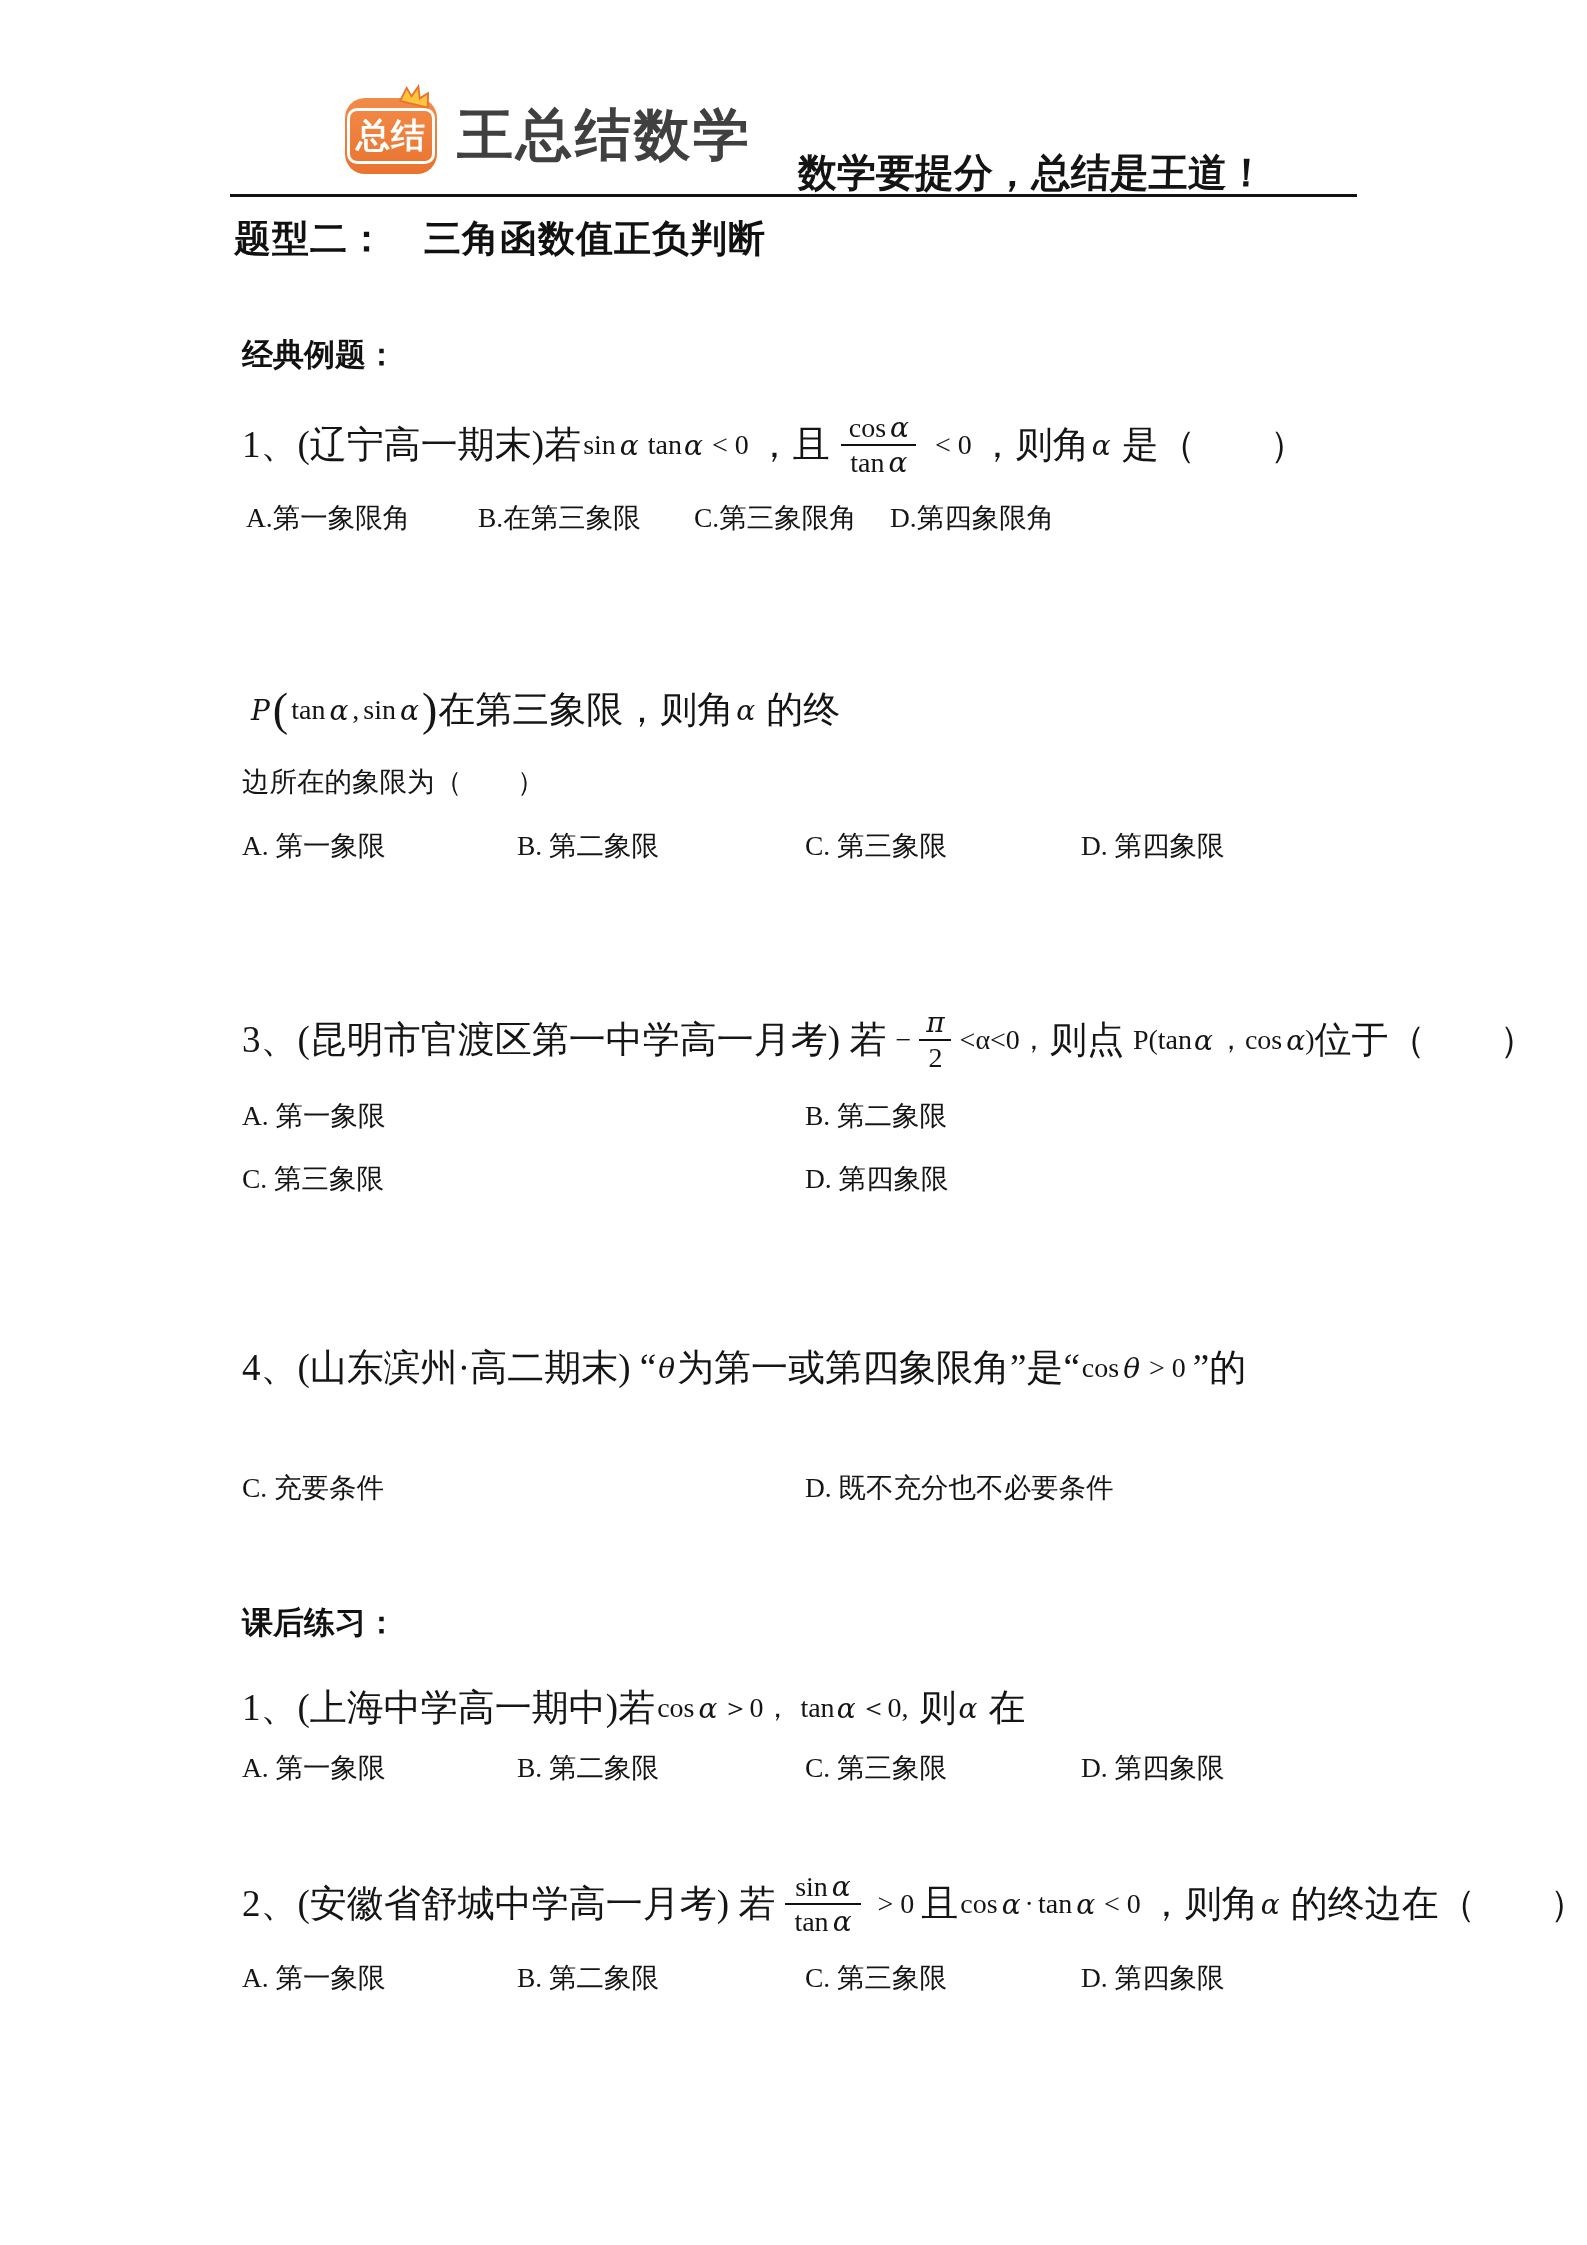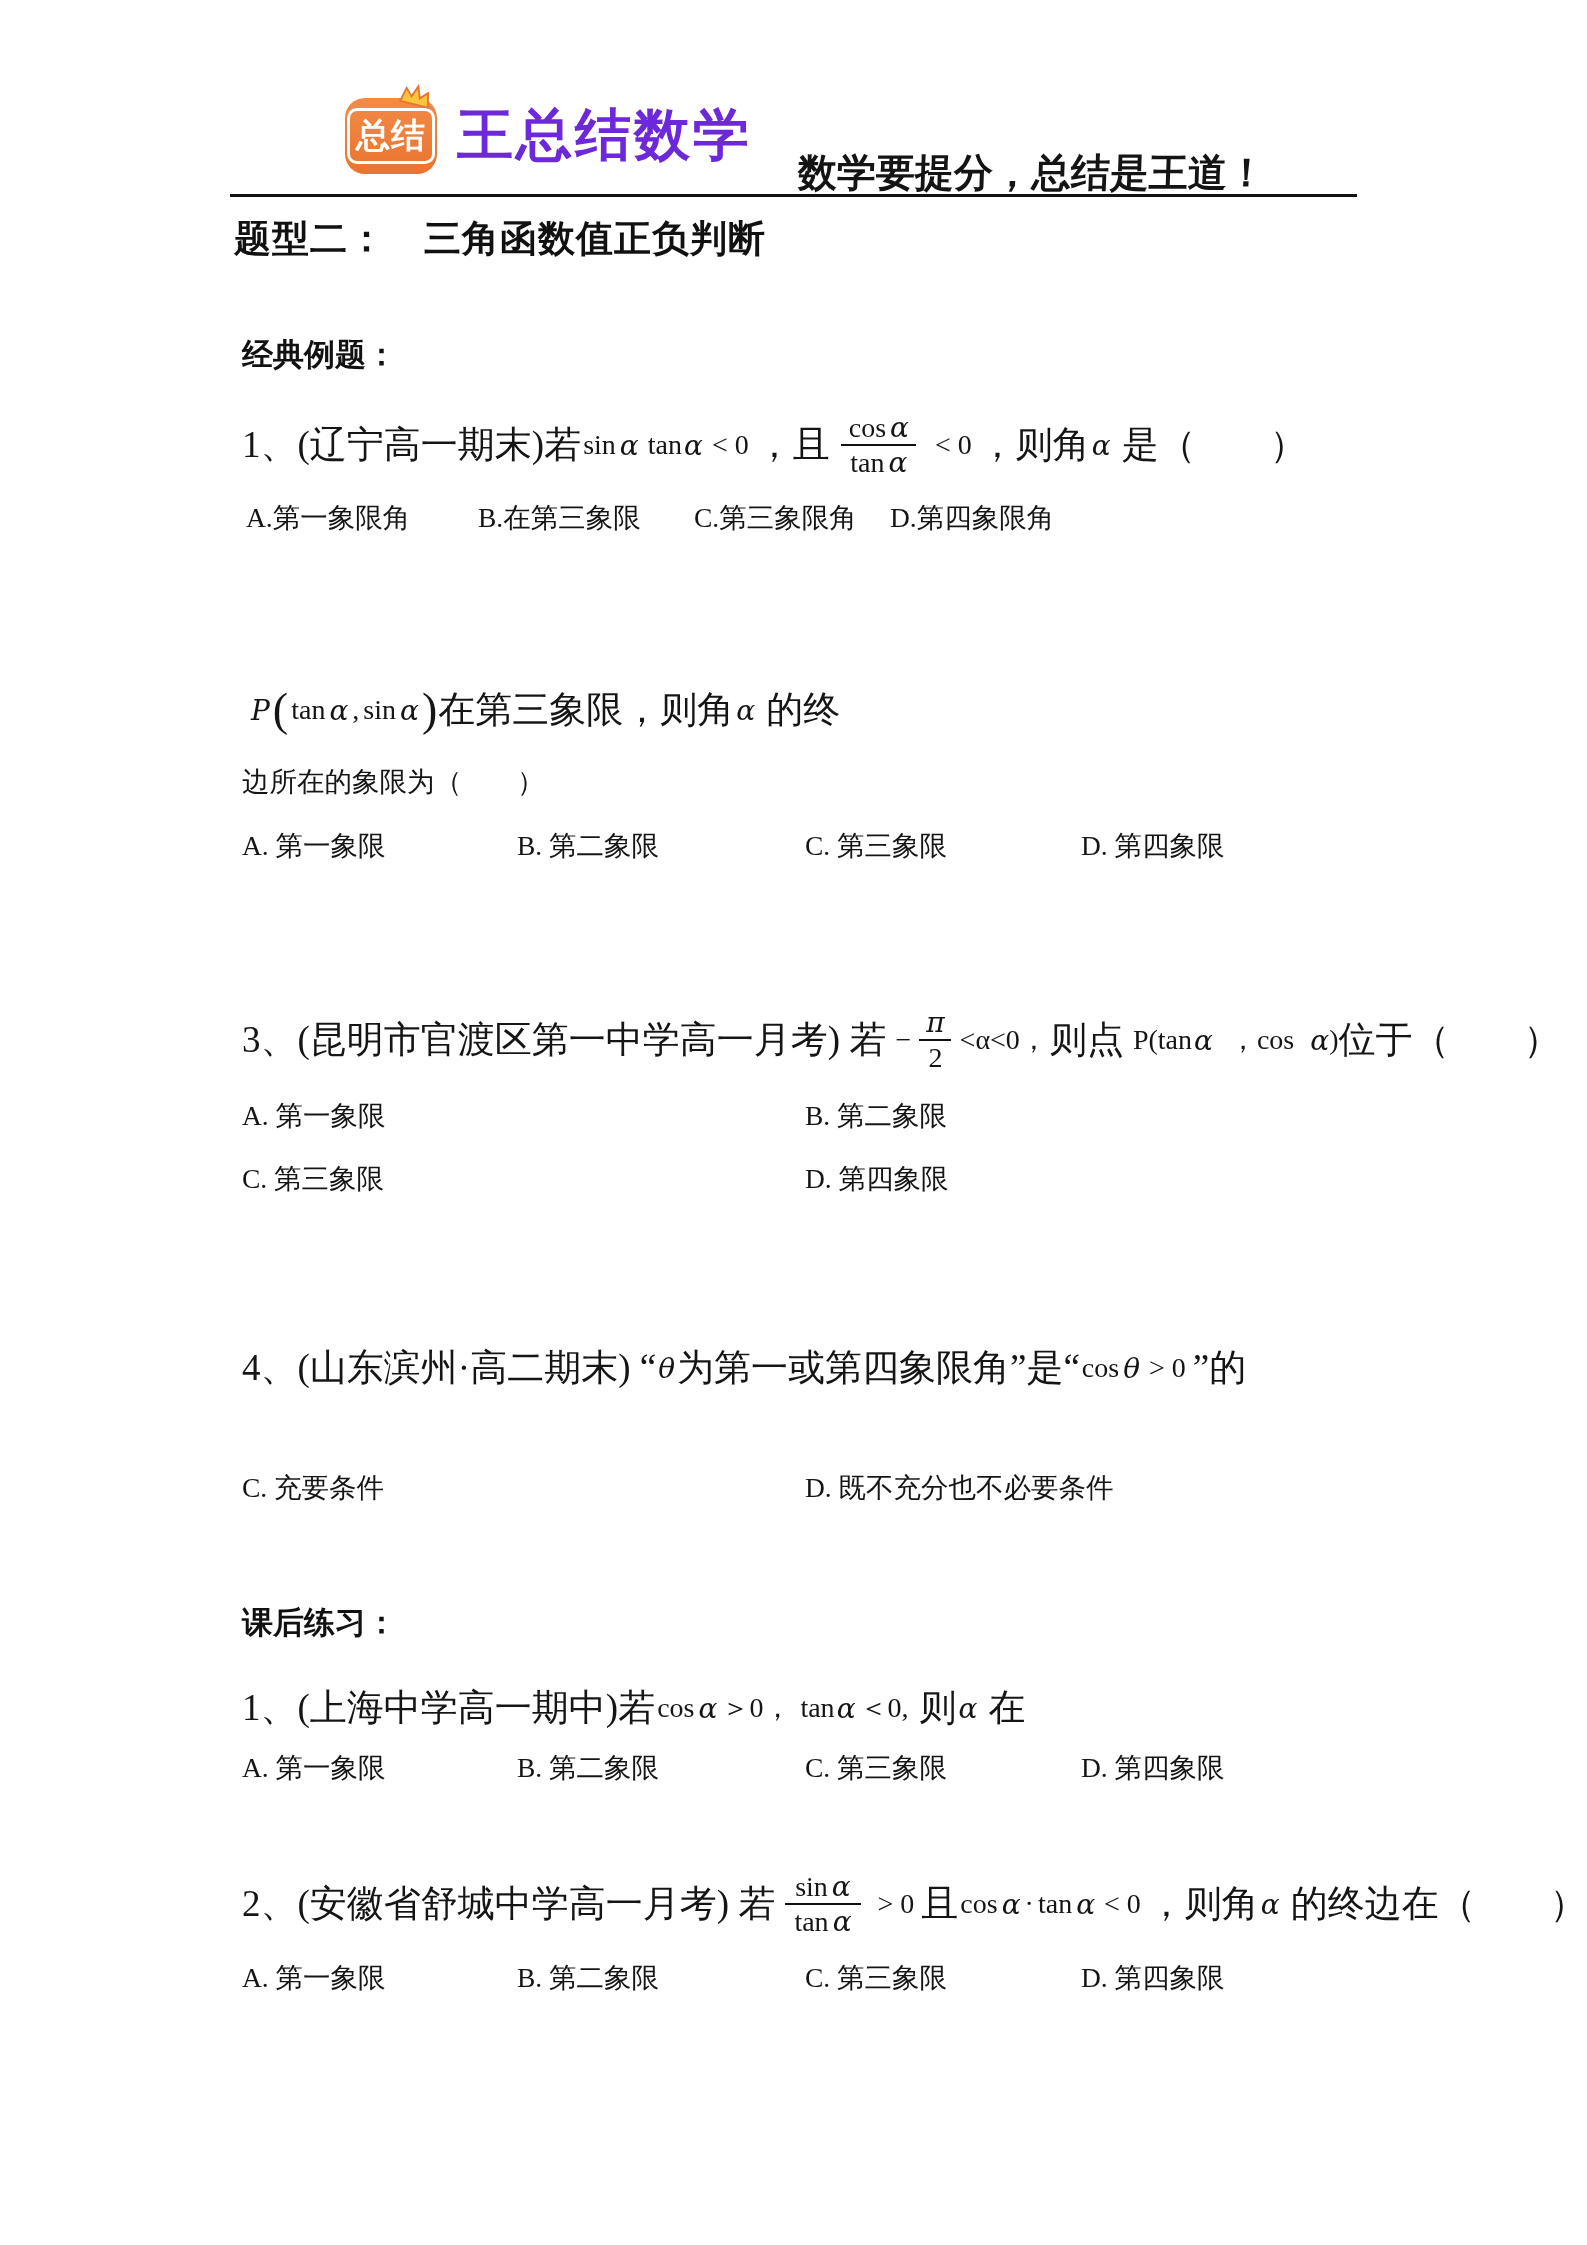--- a/index.html
+++ b/index.html
@@ -15,21 +15,21 @@
     background:linear-gradient(180deg,#f28b48,#ea7330);
     display:flex; align-items:center; justify-content:center;
   }
   .badge-inner {
     border:3px solid #fff; border-radius:10px; padding:2px 6px;
     color:#fff; font-size:34px; font-weight:700;
     font-family:"Liberation Sans",sans-serif; letter-spacing:1px;
   }
   .crown { position:absolute; top:-15px; right:4px; transform:rotate(14deg); }
   .logo-text {
-    margin-left:20px; color:#6d28d9; font-size:56px; font-weight:700;
+    margin-left:20px; color:#404040; font-size:56px; font-weight:700;
     font-family:"Liberation Sans",sans-serif; letter-spacing:3px; white-space:nowrap;
   }
   .slogan {
     position:absolute; left:798px; top:146px; font-size:39px; font-weight:600;
     color:#141414; white-space:nowrap; transform:skewX(-2deg);
   }
   .rule { position:absolute; left:230px; top:194px; width:1127px; height:3px; background:#121212; }
   
   .title {
     position:absolute; left:234px; top:214px; margin:0; font-size:37px; font-weight:700;
@@ -151,21 +151,21 @@
           <span class="tk it">π</span>
         </span>
       <span class="den">
           <span class="tk">2</span>
         </span>
     </span>
     <span class="tk">&lt;α&lt;0，</span>
     <span class="t">则点</span>
     <span class="tk gapl">P(tan</span>
     <span class="tk it" style="margin:0">α</span>
-    <span class="tk" style="margin:16px">，cos</span>
+    <span class="tk" style="margin:4px">，cos</span>
     <span class="tk it" style="margin:0">α</span>
     <span class="tk" style="margin:0">)</span>
     <span class="t">位于（　　）</span>
   </div>
   <div class="opt-row" style="top:1098px">
     <span class="opt" style="left:242px">A. 第一象限</span>
     <span class="opt" style="left:805px">B. 第二象限</span>
   </div>
   <div class="opt-row" style="top:1161px">
     <span class="opt" style="left:242px">C. 第三象限</span>

